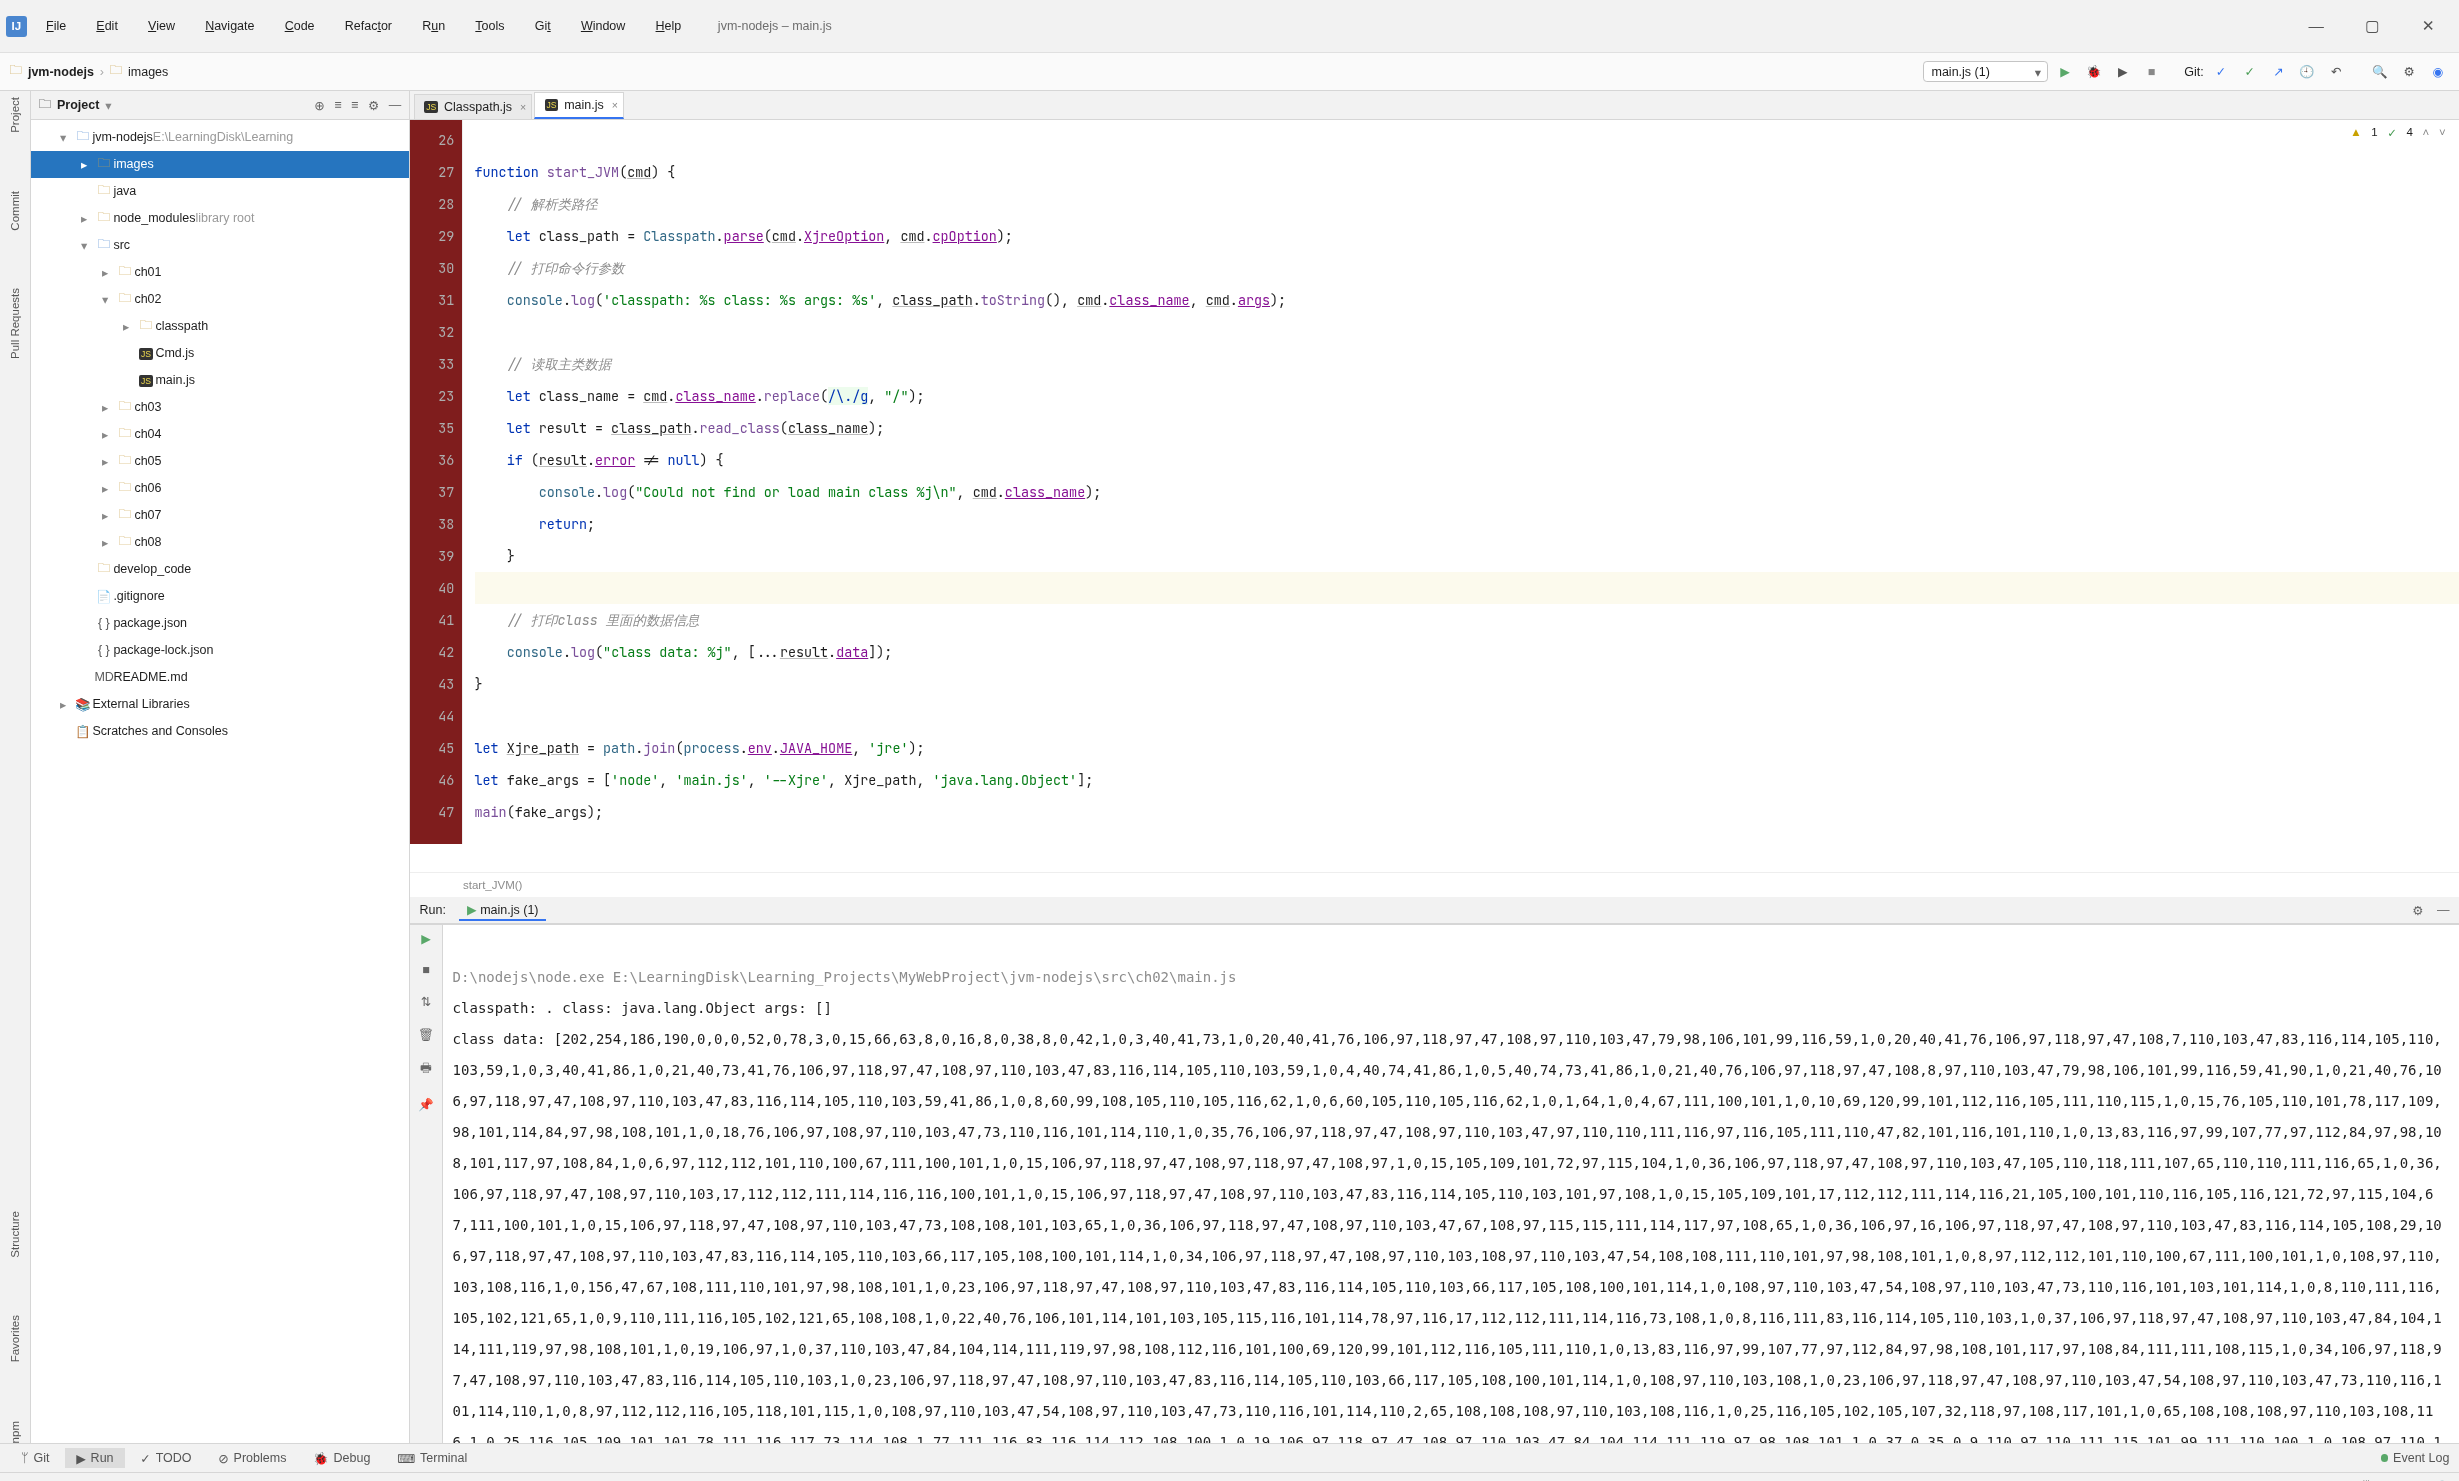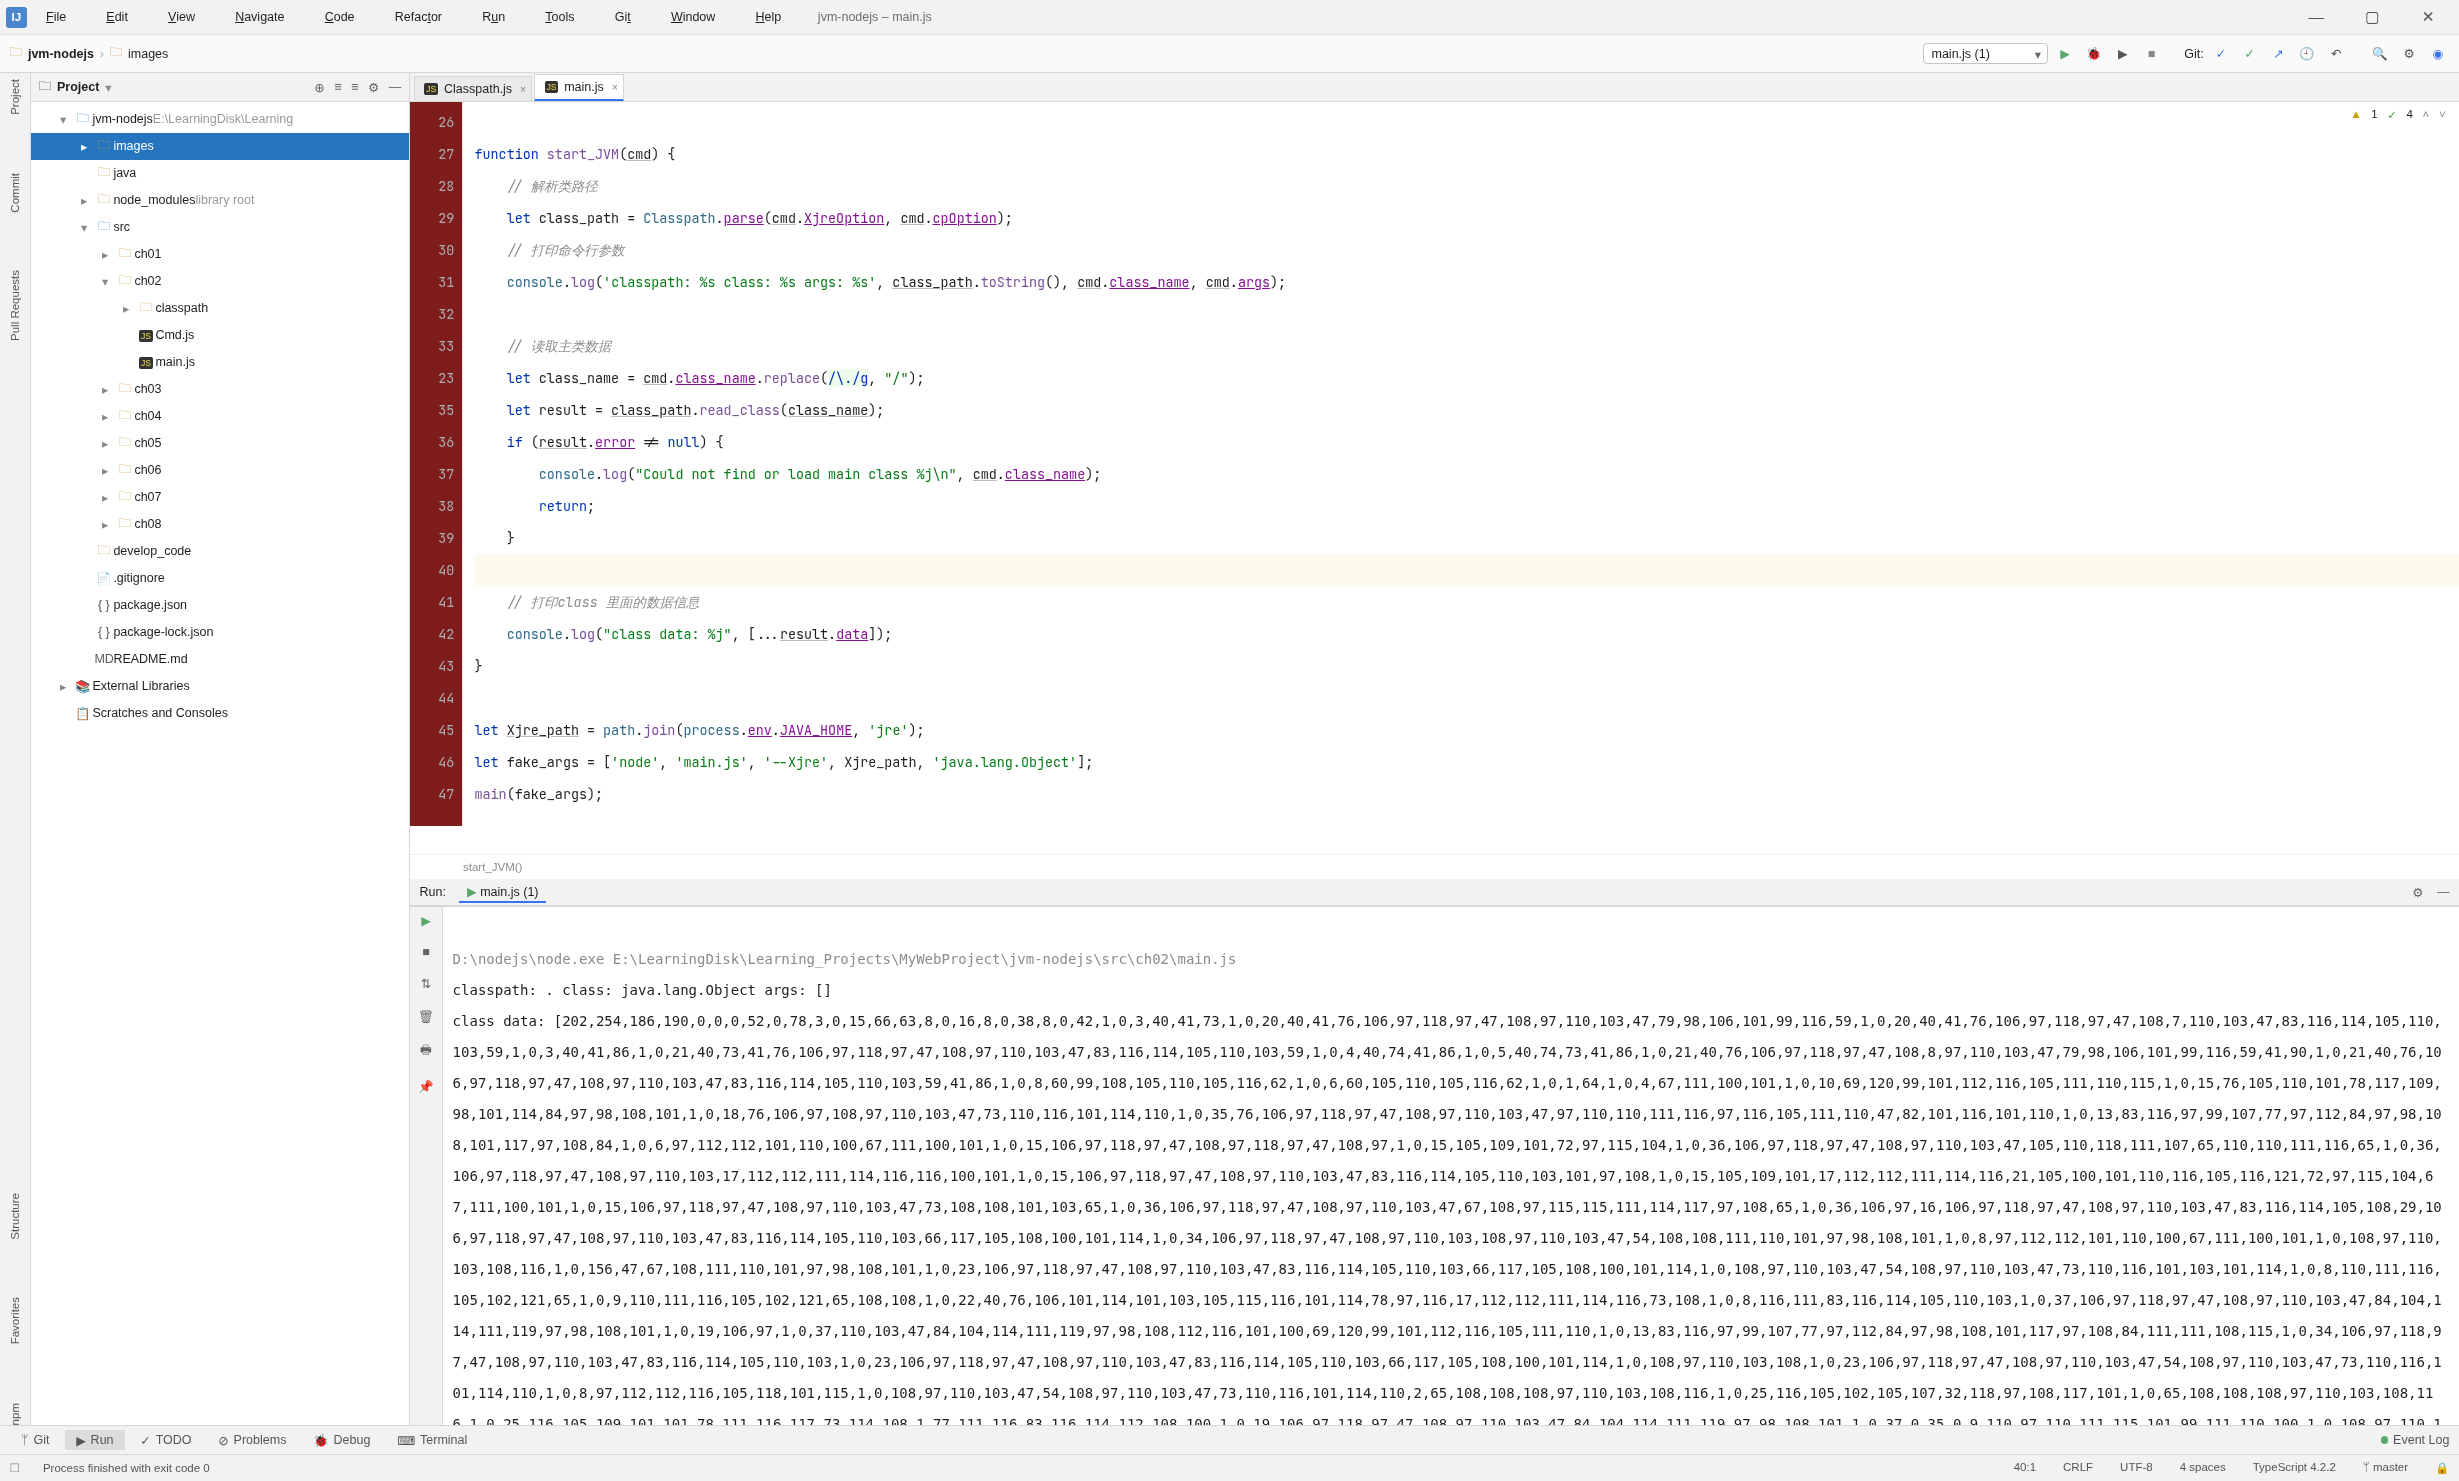--- a/index.html
+++ b/index.html
@@ -8,36 +8,36 @@
   font-size: 12.5px;
   color: #1e1e1e;
   background: #fff;
   overflow: hidden;
   width: 2459px;
   height: 1481px;
   position: relative;
 }
 
 .titlebar {
-  height: 35px;
+  height: 53px;
   display: flex;
   align-items: center;
   background: #f2f2f2;
   padding: 0 5.8px;
   border-bottom: 1px solid #e0e0e0;
 }
 .app-icon {
   width: 21px; height: 21px;
   background: #4a86cf;
   border-radius: 2.9px;
   margin-right: 9.6px;
   display: flex; align-items: center; justify-content: center;
   color: #fff; font-weight: bold; font-size: 11.5px;
 }
-.menubar { display: flex; gap: 21px; }
+.menubar { display: flex; gap: 11px; }
 .menubar span { padding: 3.8px 9.6px; cursor: default; }
 .menubar span u { text-decoration: underline; }
 .title-text { margin-left: 27px; color: #6e6e6e; }
 .window-controls {
   margin-left: auto;
   display: flex; gap: 29px;
   padding-right: 11.5px;
   color: #555;
 }
 .window-controls span { width: 27px; text-align: center; font-size: 15.4px; }

